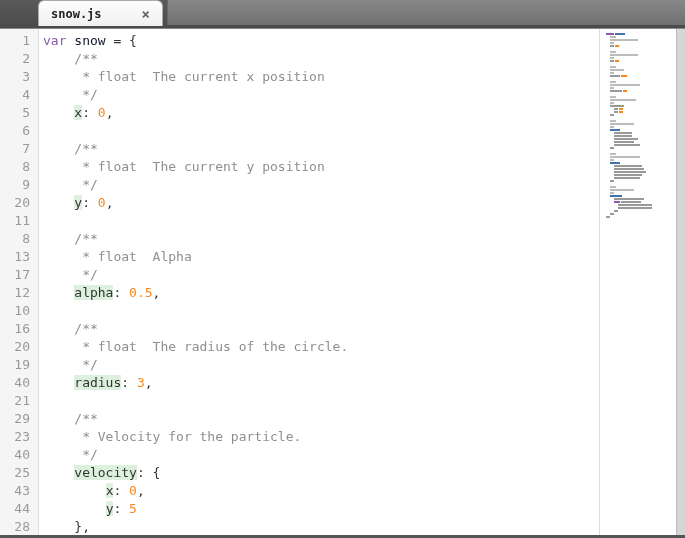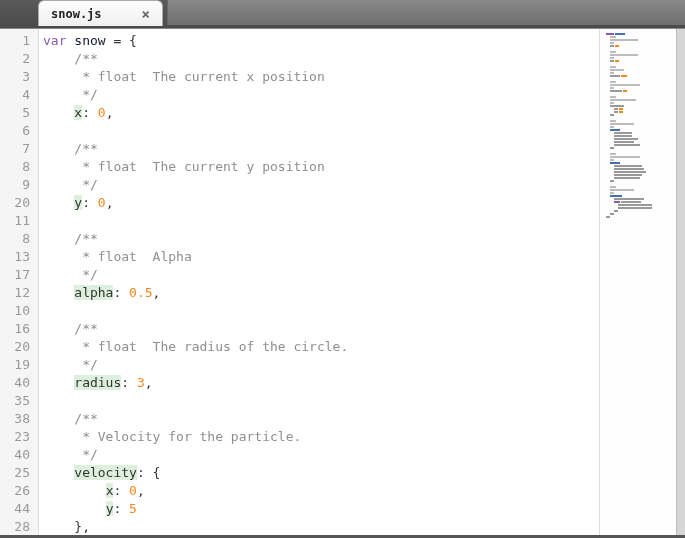--- a/index.html
+++ b/index.html
@@ -141,26 +141,26 @@
       <div>11</div>
       <div>8</div>
       <div>13</div>
       <div>17</div>
       <div>12</div>
       <div>10</div>
       <div>16</div>
       <div>20</div>
       <div>19</div>
       <div>40</div>
-      <div>35</div>
-      <div>38</div>
+      <div>21</div>
+      <div>29</div>
       <div>23</div>
       <div>40</div>
       <div>25</div>
-      <div>26</div>
+      <div>43</div>
       <div>44</div>
       <div>28</div>
     </div>
   <div class="code" id="code"><span class="line"><span class="kw">var</span><span> </span><span class="name">snow</span><span> </span><span class="punct">=</span><span> </span><span class="punct">{</span></span><span class="line"><span class="comment">    /**</span></span><span class="line"><span class="comment">     * float  The current x position</span></span><span class="line"><span class="comment">     */</span></span><span class="line"><span>    </span><span class="prop">x</span><span class="punct">: </span><span class="num">0</span><span class="punct">,</span></span><span class="line"><span> </span></span><span class="line"><span class="comment">    /**</span></span><span class="line"><span class="comment">     * float  The current y position</span></span><span class="line"><span class="comment">     */</span></span><span class="line"><span>    </span><span class="prop">y</span><span class="punct">: </span><span class="num">0</span><span class="punct">,</span></span><span class="line"><span> </span></span><span class="line"><span class="comment">    /**</span></span><span class="line"><span class="comment">     * float  Alpha</span></span><span class="line"><span class="comment">     */</span></span><span class="line"><span>    </span><span class="prop">alpha</span><span class="punct">: </span><span class="num">0.5</span><span class="punct">,</span></span><span class="line"><span> </span></span><span class="line"><span class="comment">    /**</span></span><span class="line"><span class="comment">     * float  The radius of the circle.</span></span><span class="line"><span class="comment">     */</span></span><span class="line"><span>    </span><span class="prop">radius</span><span class="punct">: </span><span class="num">3</span><span class="punct">,</span></span><span class="line"><span> </span></span><span class="line"><span class="comment">    /**</span></span><span class="line"><span class="comment">     * Velocity for the particle.</span></span><span class="line"><span class="comment">     */</span></span><span class="line"><span>    </span><span class="prop">velocity</span><span class="punct">: </span><span class="punct">{</span></span><span class="line"><span>        </span><span class="prop">x</span><span class="punct">: </span><span class="num">0</span><span class="punct">,</span></span><span class="line"><span>        </span><span class="prop">y</span><span class="punct">: </span><span class="num">5</span></span><span class="line"><span class="punct">    },</span></span></div>
 
   <div class="minimap">
 
     <div class="mmline">
         <span class="mm-kw" style="width:8px"></span>
         <span class="mm-bl" style="width:10px"></span>

